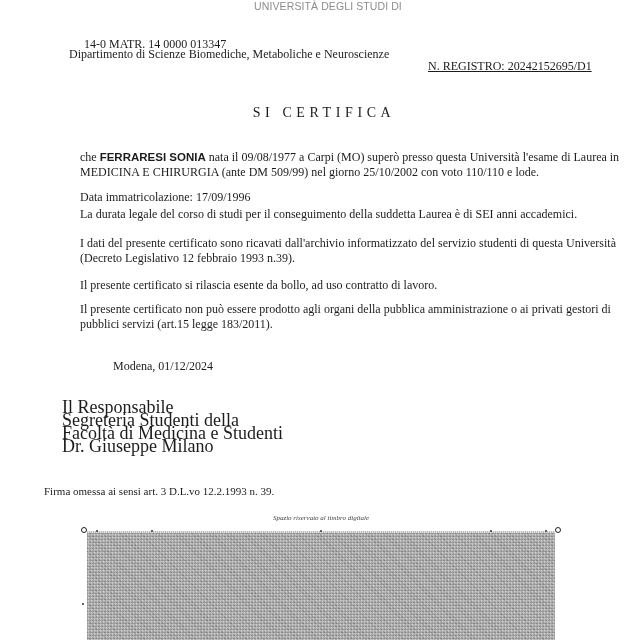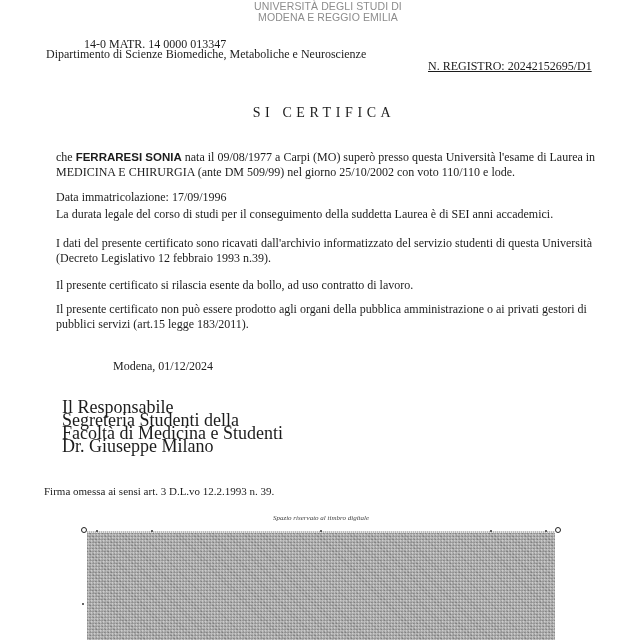--- a/index.html
+++ b/index.html
@@ -28,33 +28,33 @@
     }
     .uni-header .line { display: block; padding-left: 16px; }
 
     .txt {
       font-size: 12px;
       line-height: 15px;
       color: #1c1c1c;
     }
 
     .matr { left: 62px; top: 37px; margin-left: 22px; }
-    .dept { left: 46px; top: 47px; font-family: Liberation Serif, serif; }
+    .dept { left: 69px; top: 47px; font-family: Liberation Serif, serif; }
     .registro { left: 428px; top: 59px; text-decoration: underline; }
 
     .title {
       left: 0; width: 640px; top: 105px;
       text-align: center;
       font-size: 14px;
       letter-spacing: 4.6px;
       color: #1c1c1c;
       padding-left: 4px;
     }
 
-    .para { left: 56px; width: 540px; white-space: normal; }
+    .para { left: 80px; width: 540px; white-space: normal; }
     .bold-name {
       font-family: "Liberation Sans", "DejaVu Sans", sans-serif;
       font-weight: bold;
       font-size: 11.5px;
     }
 
     .p1 { top: 150px; }
     .p2 { top: 190px; }
     .p3 { top: 207px; }
     .p4 { top: 236px; }
@@ -101,21 +101,20 @@
       width: 2px; height: 2px;
       background: #333;
       border-radius: 50%;
     }
   </style>
 </head>
 <body>
 
 <div class="abs uni-header">
   <span class="line">UNIVERSITÀ DEGLI STUDI DI</span>
-  <span class="line">MODENA E REGGIO EMILIA</span>
 </div>
 
 <div class="abs txt matr">14-0 MATR. 14 0000 013347</div>
 <div class="abs txt dept">Dipartimento di Scienze Biomediche, Metaboliche e Neuroscienze</div>
 <div class="abs txt registro">N. REGISTRO: 20242152695/D1</div>
 
 <div class="abs title">SI CERTIFICA</div>
 
 <div class="abs txt para p1">
   <span>che </span><span class="bold-name">FERRARESI SONIA</span><span> nata il 09/08/1977 a Carpi (MO) superò presso questa Università l'esame di Laurea in MEDICINA E CHIRURGIA (ante DM 509/99) nel giorno 25/10/2002 con voto 110/110 e lode.</span>

